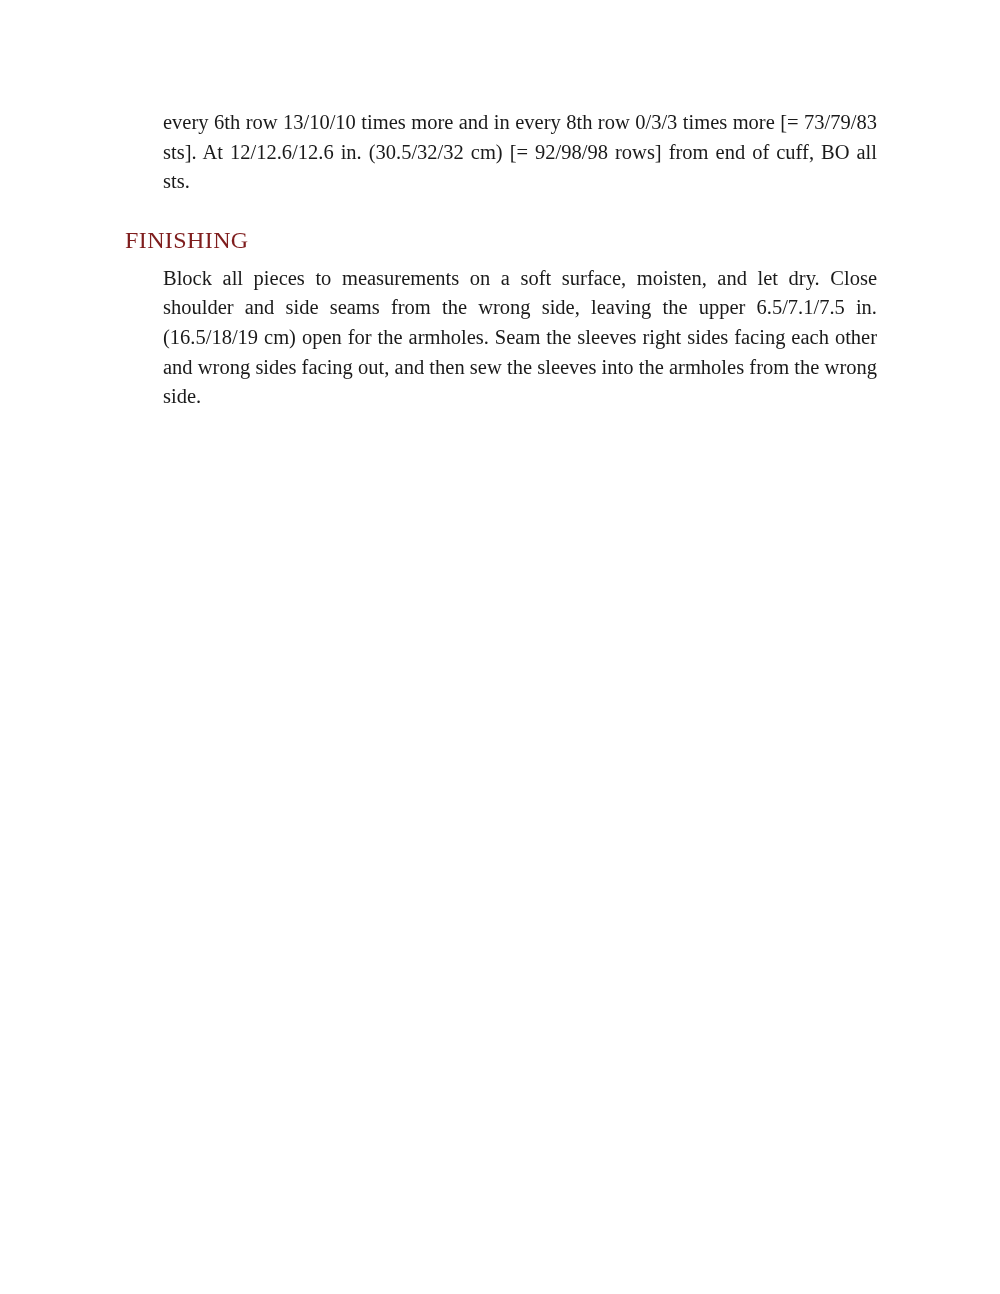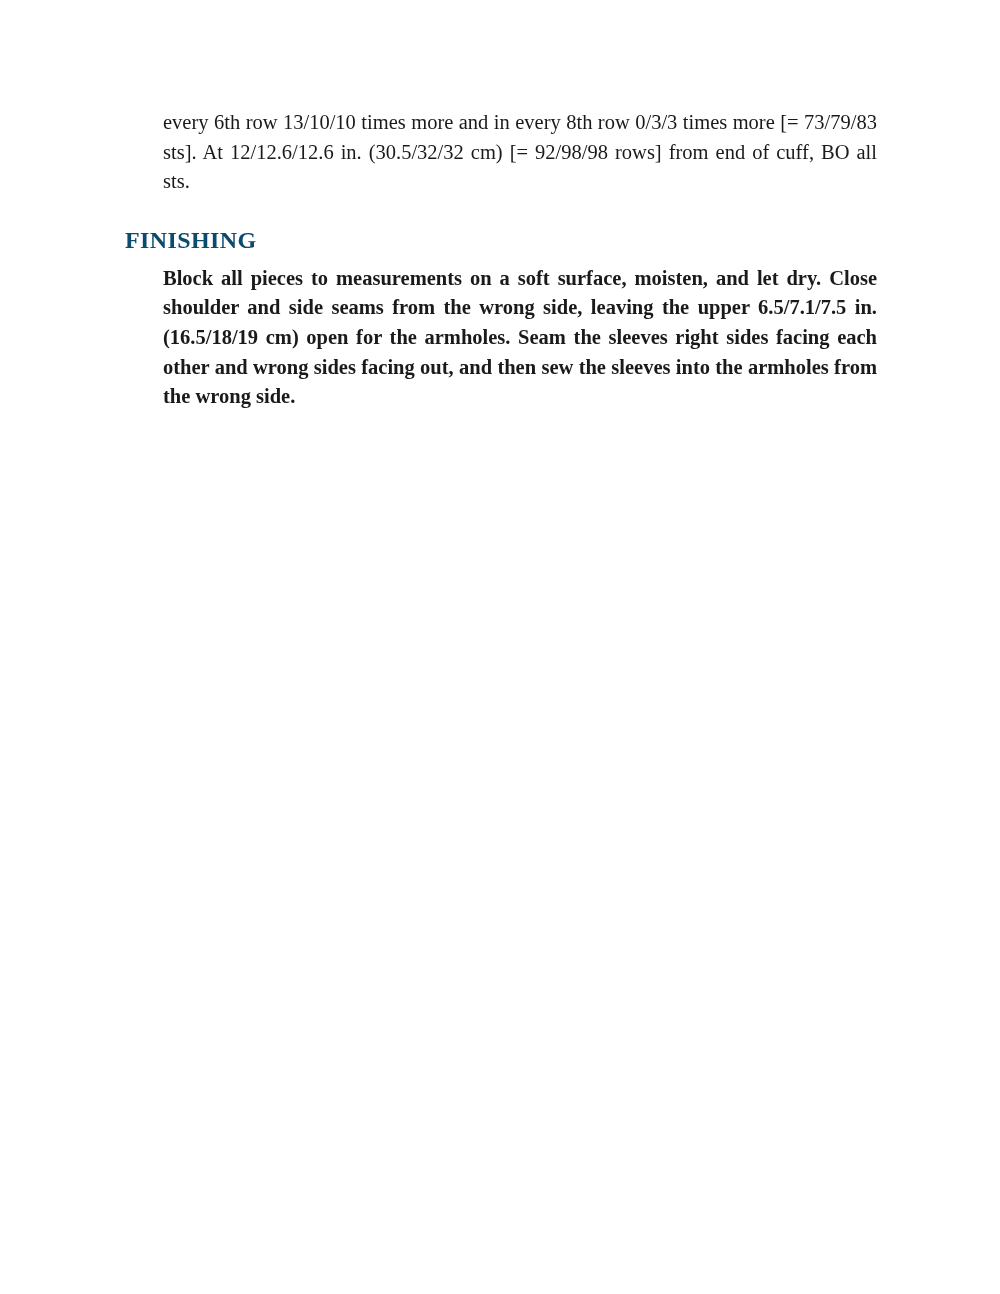--- a/index.html
+++ b/index.html
@@ -33,28 +33,28 @@
     text-justify: inter-word;
     font-family: "Liberation Serif", serif;
     color: #1a1a1a;
   }
   .indent {
     padding-left: 38px;
   }
   .section-heading {
     margin: 0;
     font-size: 24px;
-    font-weight: bold;
+    font-weight: normal;
     letter-spacing: 0.4px;
-    color: #0c4a6e;
+    color: #7f1d1d;
     font-family: "Liberation Serif", serif;
   }
   .block-gap-1 { height: 30px; }
   .block-gap-2 { height: 10px; }
-  .para-tight { margin-top: 0; font-weight: bold; }
+  .para-tight { margin-top: 0; }
 </style>
 </head>
 <body>
 
 <div class="page">
   <div class="content">
 
     <p class="body-text indent">every 6th row 13/10/10 times more and in every 8th row 0/3/3 times more [= 73/79/83 sts]. At 12/12.6/12.6 in. (30.5/32/32 cm) [= 92/98/98 rows] from end of cuff, BO all sts.</p>
 
     <div class="block-gap-1"></div>

